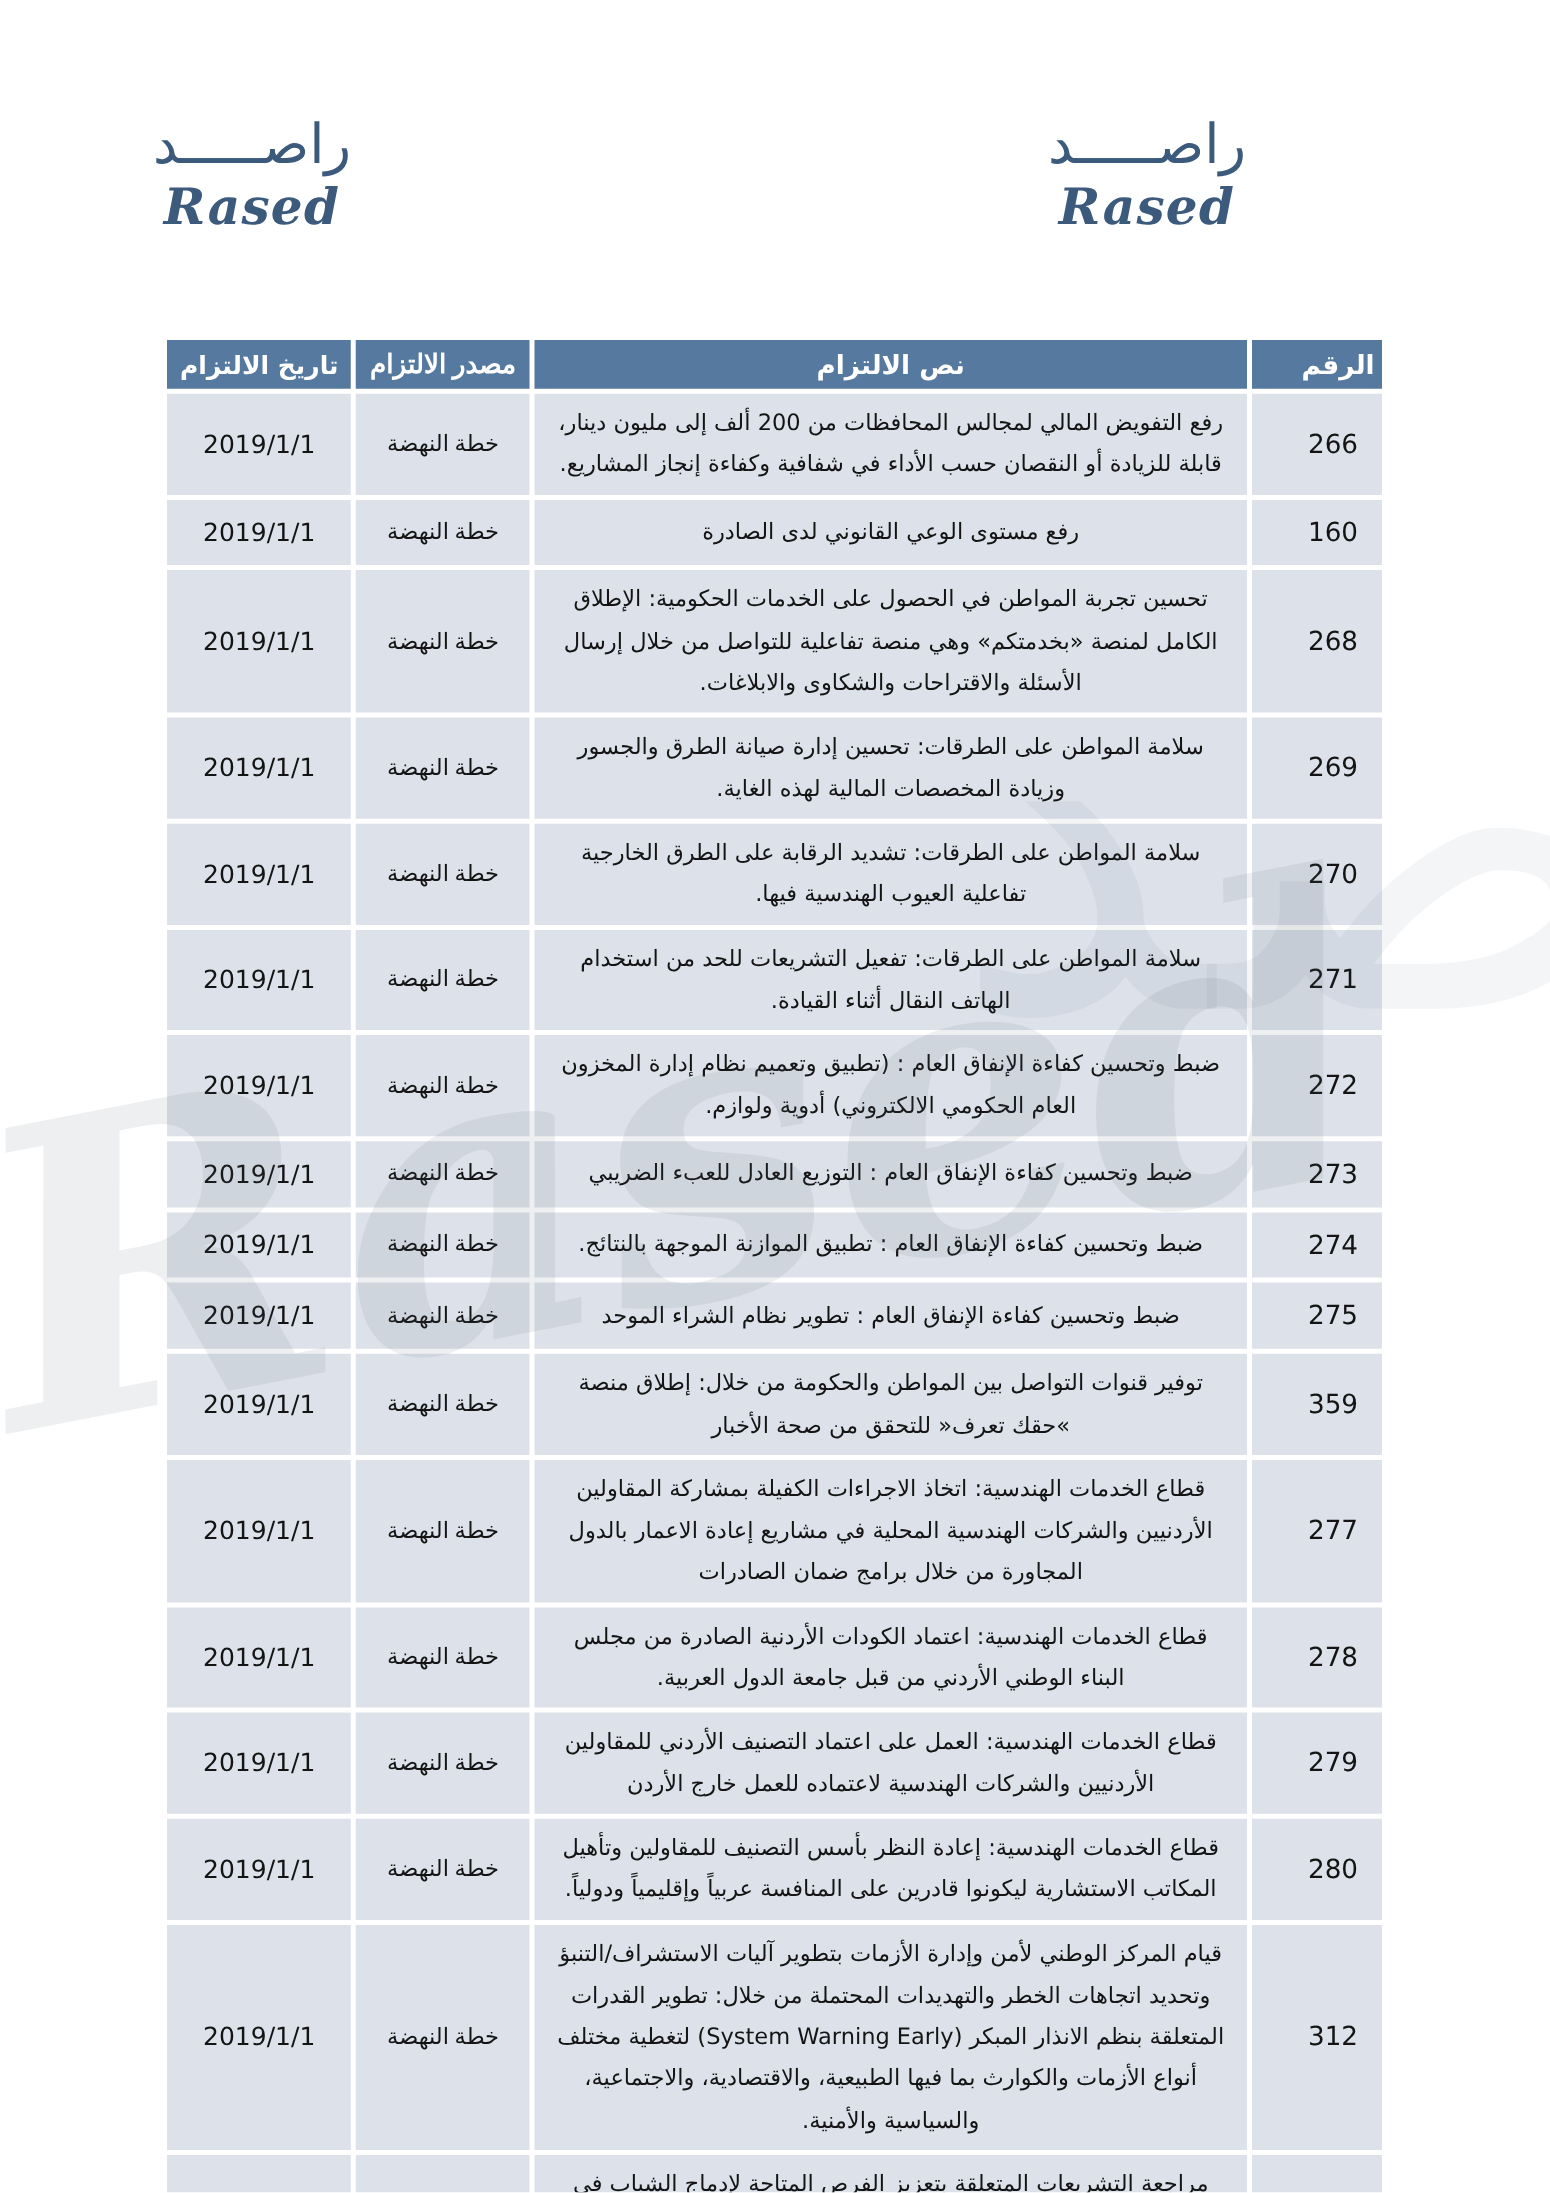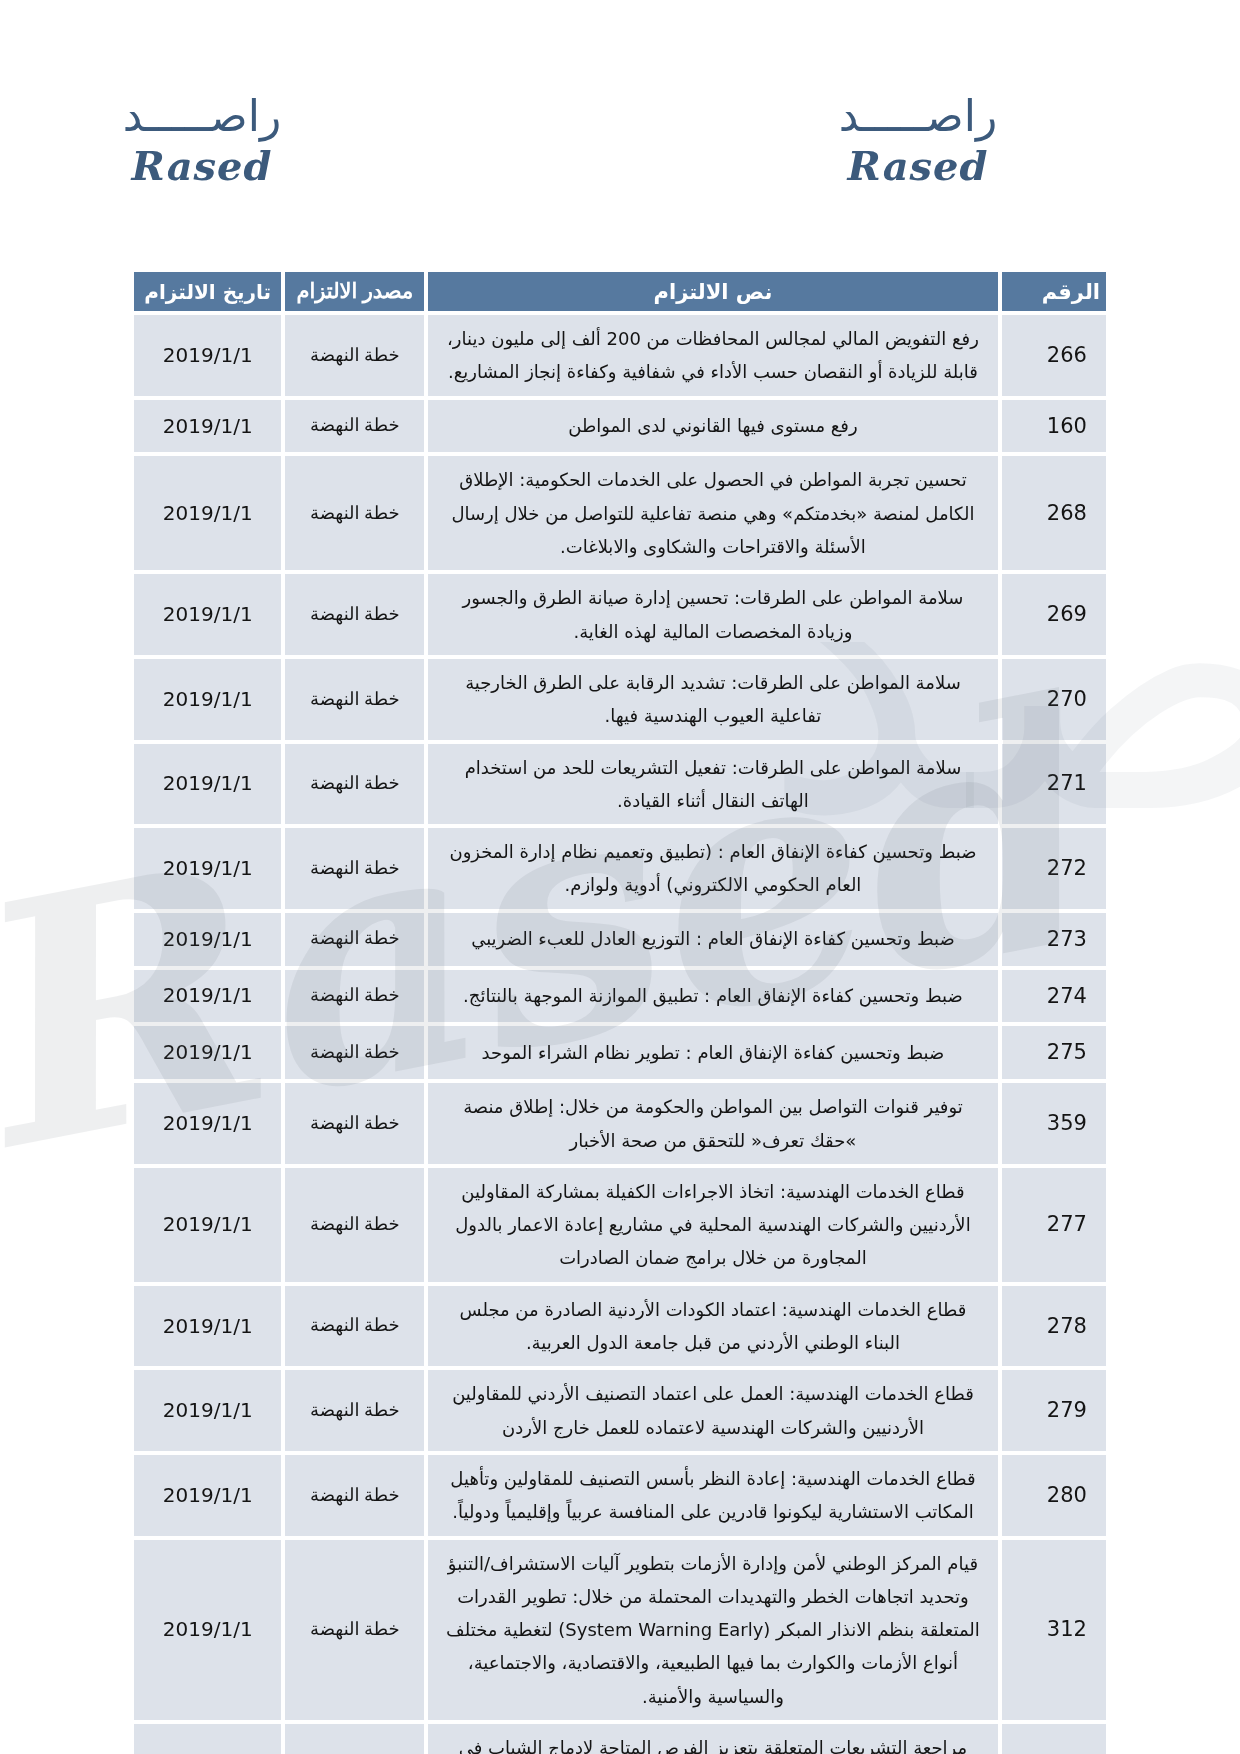--- a/index.html
+++ b/index.html
@@ -117,21 +117,21 @@
     </thead>
     <tbody>
         <tr>
           <td class="number">266</td>
           <td class="text-cell">رفع التفويض المالي لمجالس المحافظات من 200 ألف إلى مليون دينار، قابلة للزيادة أو النقصان حسب الأداء في شفافية وكفاءة إنجاز المشاريع.</td>
           <td class="source">خطة النهضة</td>
           <td class="date">2019/1/1</td>
         </tr>
         <tr>
           <td class="number">160</td>
-          <td class="text-cell">رفع مستوى فيها القانوني لدى المواطن</td>
+          <td class="text-cell">رفع مستوى الوعي القانوني لدى الصادرة</td>
           <td class="source">خطة النهضة</td>
           <td class="date">2019/1/1</td>
         </tr>
         <tr>
           <td class="number">268</td>
           <td class="text-cell">تحسين تجربة المواطن في الحصول على الخدمات الحكومية: الإطلاق الكامل لمنصة «بخدمتكم» وهي منصة تفاعلية للتواصل من خلال إرسال الأسئلة والاقتراحات والشكاوى والابلاغات.</td>
           <td class="source">خطة النهضة</td>
           <td class="date">2019/1/1</td>
         </tr>
         <tr>

